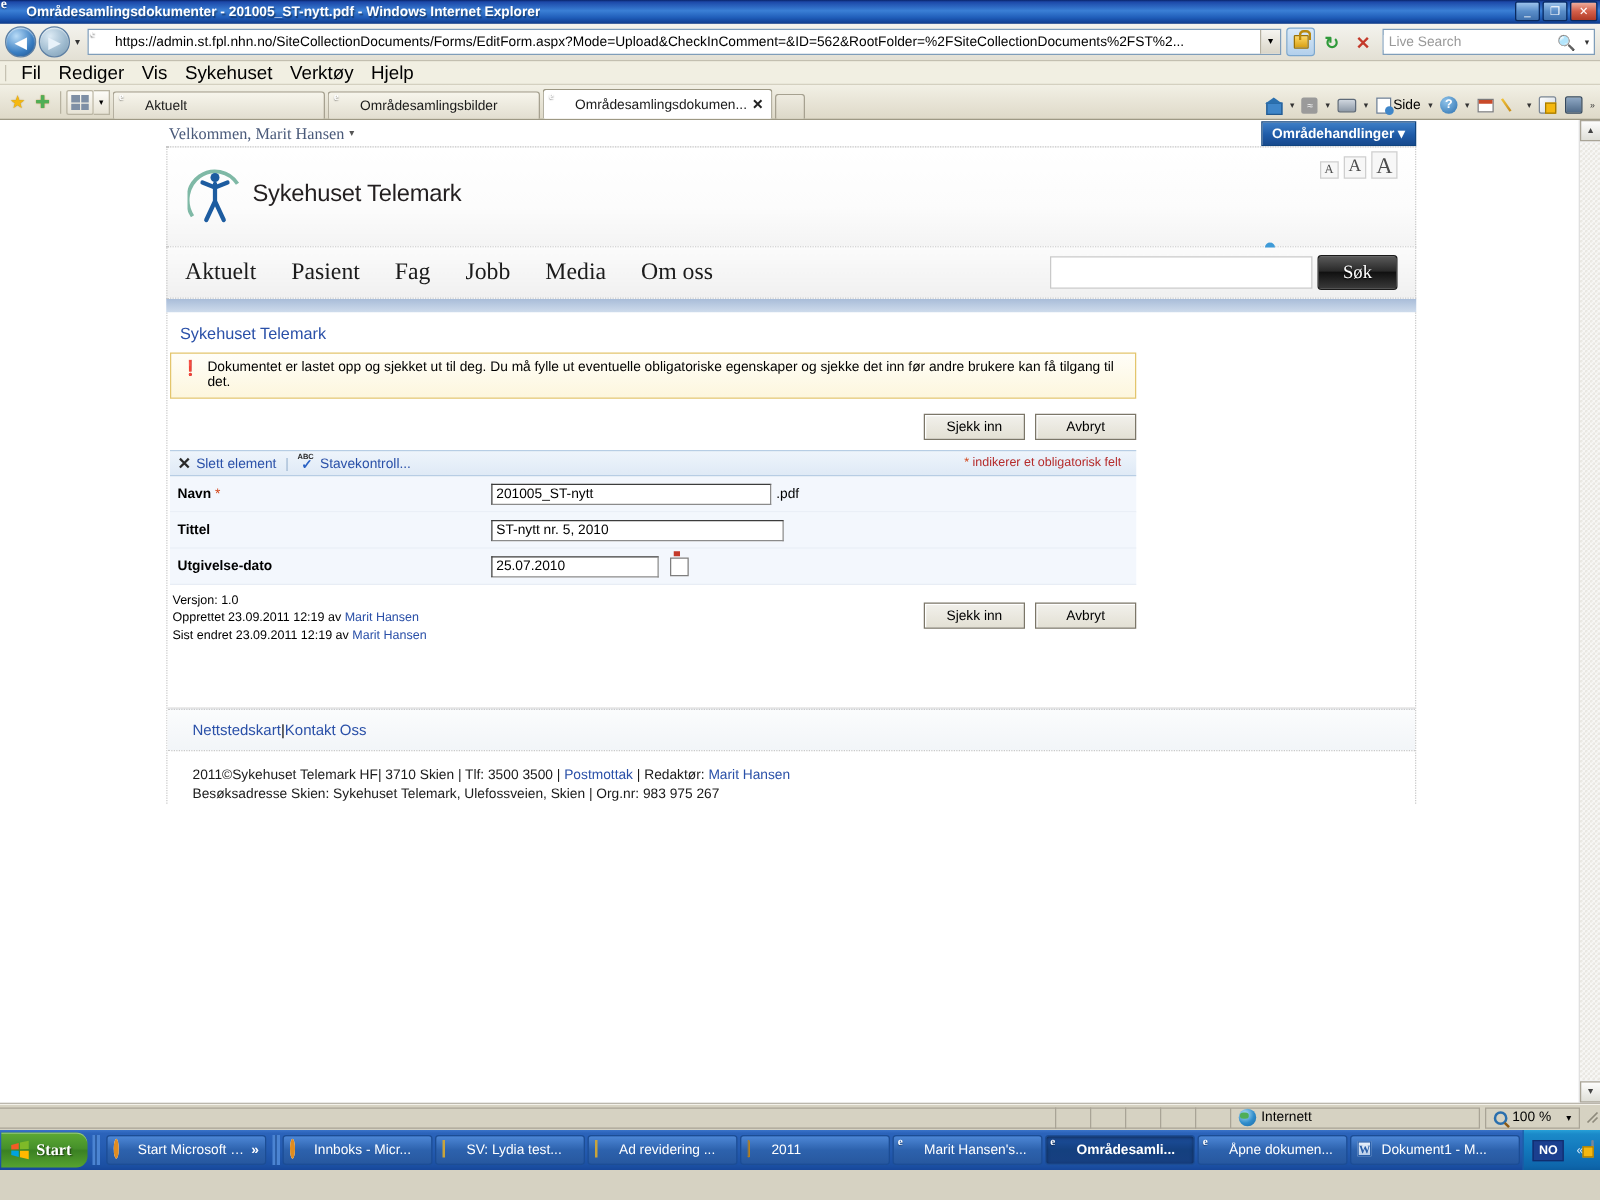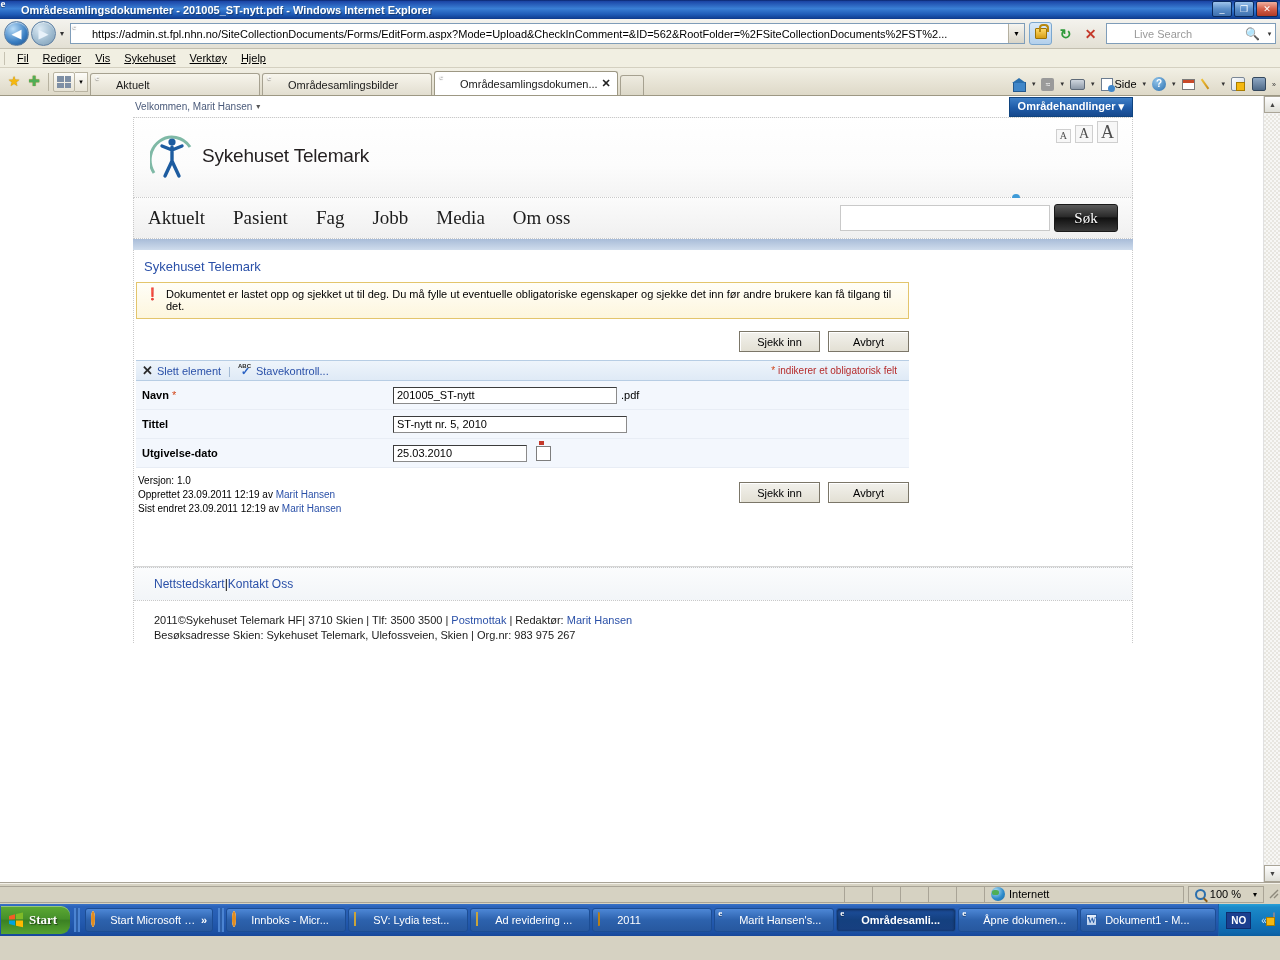--- a/index.html
+++ b/index.html
@@ -82,43 +82,42 @@
   }
   .abtn {
     width: 23px; height: 23px; flex:none;
     display:flex; align-items:center; justify-content:center;
     margin-left: 2px; border:1px solid transparent; border-radius:3px;
   }
   .abtn.lock { background: linear-gradient(to bottom,#d9e9f8,#b3d0ec); border-color:#7ba7cf; }
   .searchbox {
     width: 170px; height: 21px; background: #fff;
     border: 1px solid #7f9db9; display:flex; align-items:center;
-    margin-left: 4px; flex:none;padding-left:23px;
+    margin-left: 4px; flex:none;
   }
   .searchbox input {
     border: none; outline: none; flex: 1; font-size: 11px;
     padding: 0 4px; color: #000;
     font-family: "Liberation Sans", sans-serif; min-width:0;
   }
   .searchbox input::placeholder { color: #999; }
   .srchgo { width: 22px; display:flex; align-items:center; justify-content:center; color:#2a5fa8; font-size:12px; }
   .srchdrop { width: 11px; font-size:7px; color:#333; display:flex;align-items:center;justify-content:center; }
 
   
   .menubar {
     height: 19px; background: #f1efe2;
     display: flex; align-items: center;
     border-bottom: 1px solid #d4d0c0;
     padding-left: 4px;
   }
   .menubar .sep { width:1px; height:13px; background:#c6c2b2; margin-right:5px; }
   .menubar span.mi {
-    font-size: 11px; color: #000; padding: 1px 7px;
+    font-size: 15px; color: #000; padding: 1px 7px;
     font-family: "Liberation Sans", sans-serif;
-    text-decoration: underline;
   }
 
   
   .tabrow {
     height: 28px; background: linear-gradient(to bottom,#f2f0e5,#ded9c8);
     display: flex; align-items: flex-end;
     border-bottom: 1px solid #9d9884;
     padding-left: 4px; position: relative;
   }
   .favico { width:20px; height:24px; display:flex; align-items:center; justify-content:center; margin-bottom:2px; }
@@ -175,22 +174,22 @@
     position:absolute; top:18px; bottom:18px; left:0; right:0;
     background-image: linear-gradient(45deg,#e8e6e0 25%,transparent 25%,transparent 75%,#e8e6e0 75%),
                       linear-gradient(45deg,#e8e6e0 25%,transparent 25%,transparent 75%,#e8e6e0 75%);
     background-size: 4px 4px; background-position: 0 0, 2px 2px; background-color:#f7f7f5;
   }
 
   
   .sp-wrap { position:absolute; left:133px; top:0; width:1000px; }
   .topbar-row { height: 21px; display:flex; align-items:center; position:relative; background:#fff; }
   .welcome {
-    font-size: 10px; color: #4a5a7a; padding-left: 2px;
-    font-family: Liberation Sans, sans-serif;
+    font-size: 13px; color: #4a5a7a; padding-left: 2px;
+    font-family: Liberation Serif, serif;
   }
   .welcome-caret { font-size:8px; color:#555; margin-left:4px; }
   .siteactions {
     position: absolute; right: 0; top: 1px;
     background: linear-gradient(to bottom,#3e7fc7,#1f5ba8 55%,#17498d);
     color: #fff; font-size: 11px; font-weight: bold;
     padding: 2px 8px 3px 8px;
     border: 1px solid #10447f;
     white-space: nowrap;
   }
@@ -677,21 +676,21 @@
             <div class="fval">
               <div class="txtin w2">ST-nytt nr.  5, 2010</div>
             </div>
           </div>
 
           <div class="frow">
             <div class="flabel">
               <span>Utgivelse-dato</span>
             </div>
             <div class="fval">
-              <div class="txtin w3">25.03.2010</div>
+              <div class="txtin w3">25.07.2010</div>
               <span class="calico"><span class="cal-ico"></span></span>
             </div>
           </div>
 
           <div class="metarow">
             <div class="metatxt">
               <div>Versjon: 1.0</div>
               <div>
                 <span>Opprettet 23.09.2011 12:19  av </span><a>Marit Hansen</a>
               </div>

